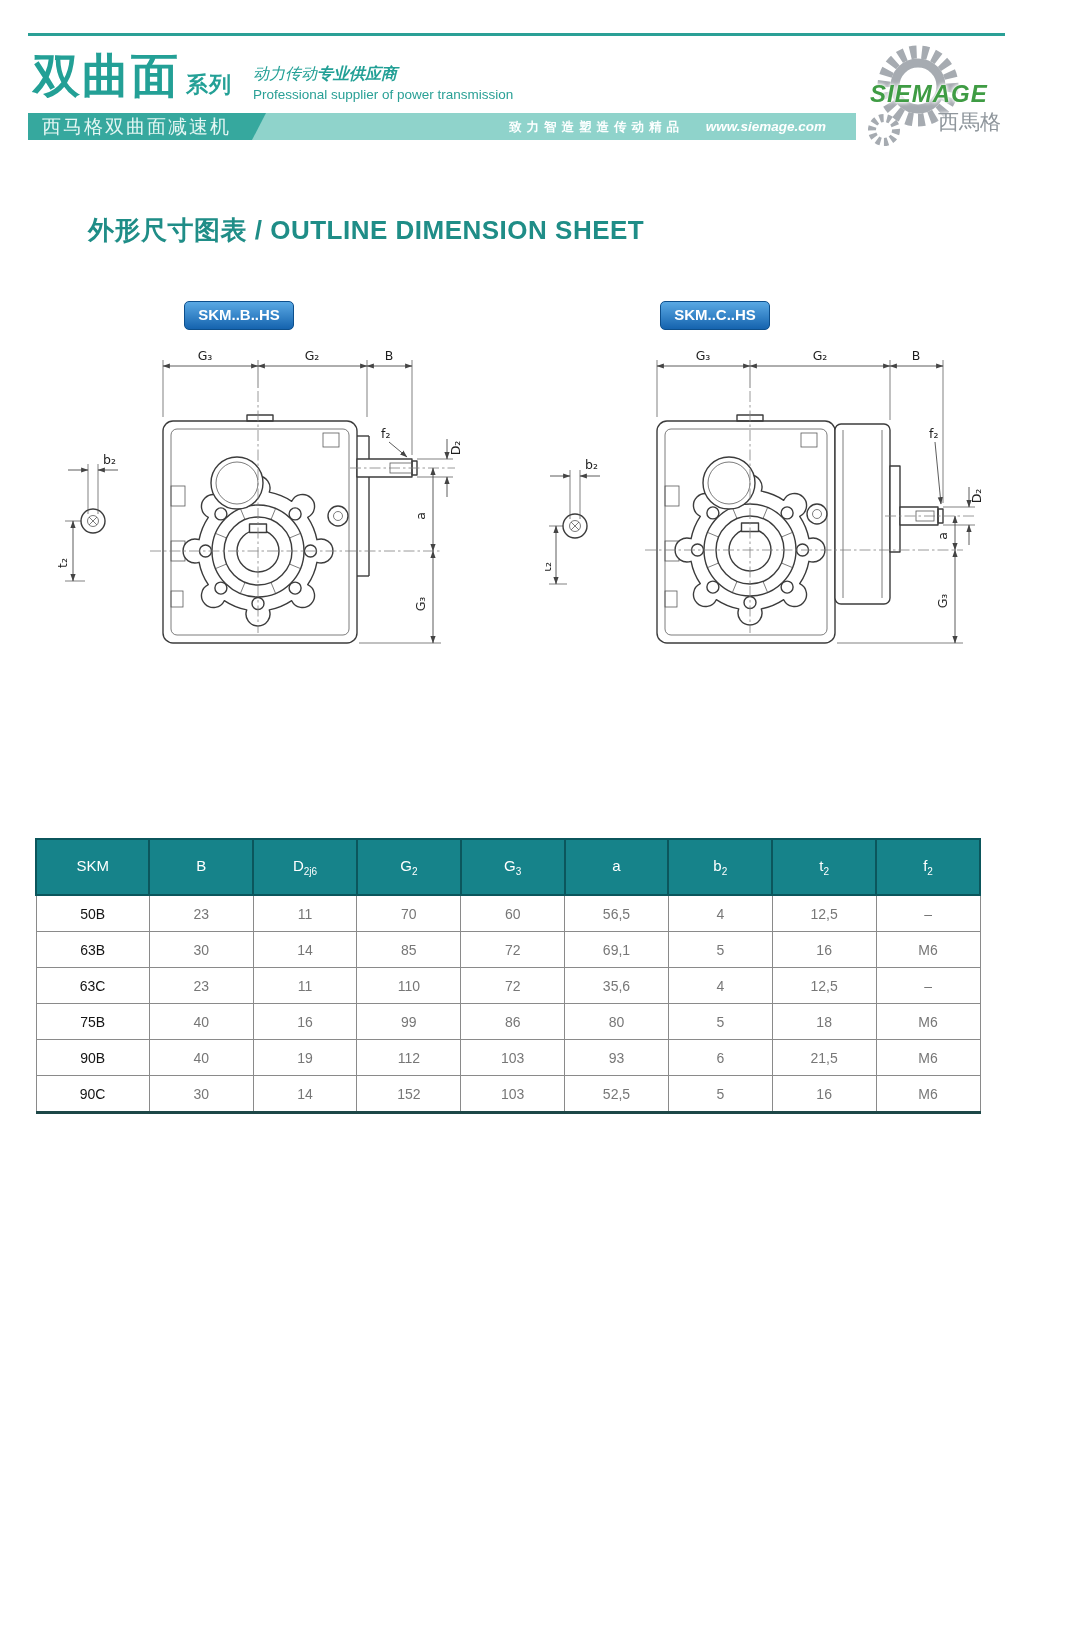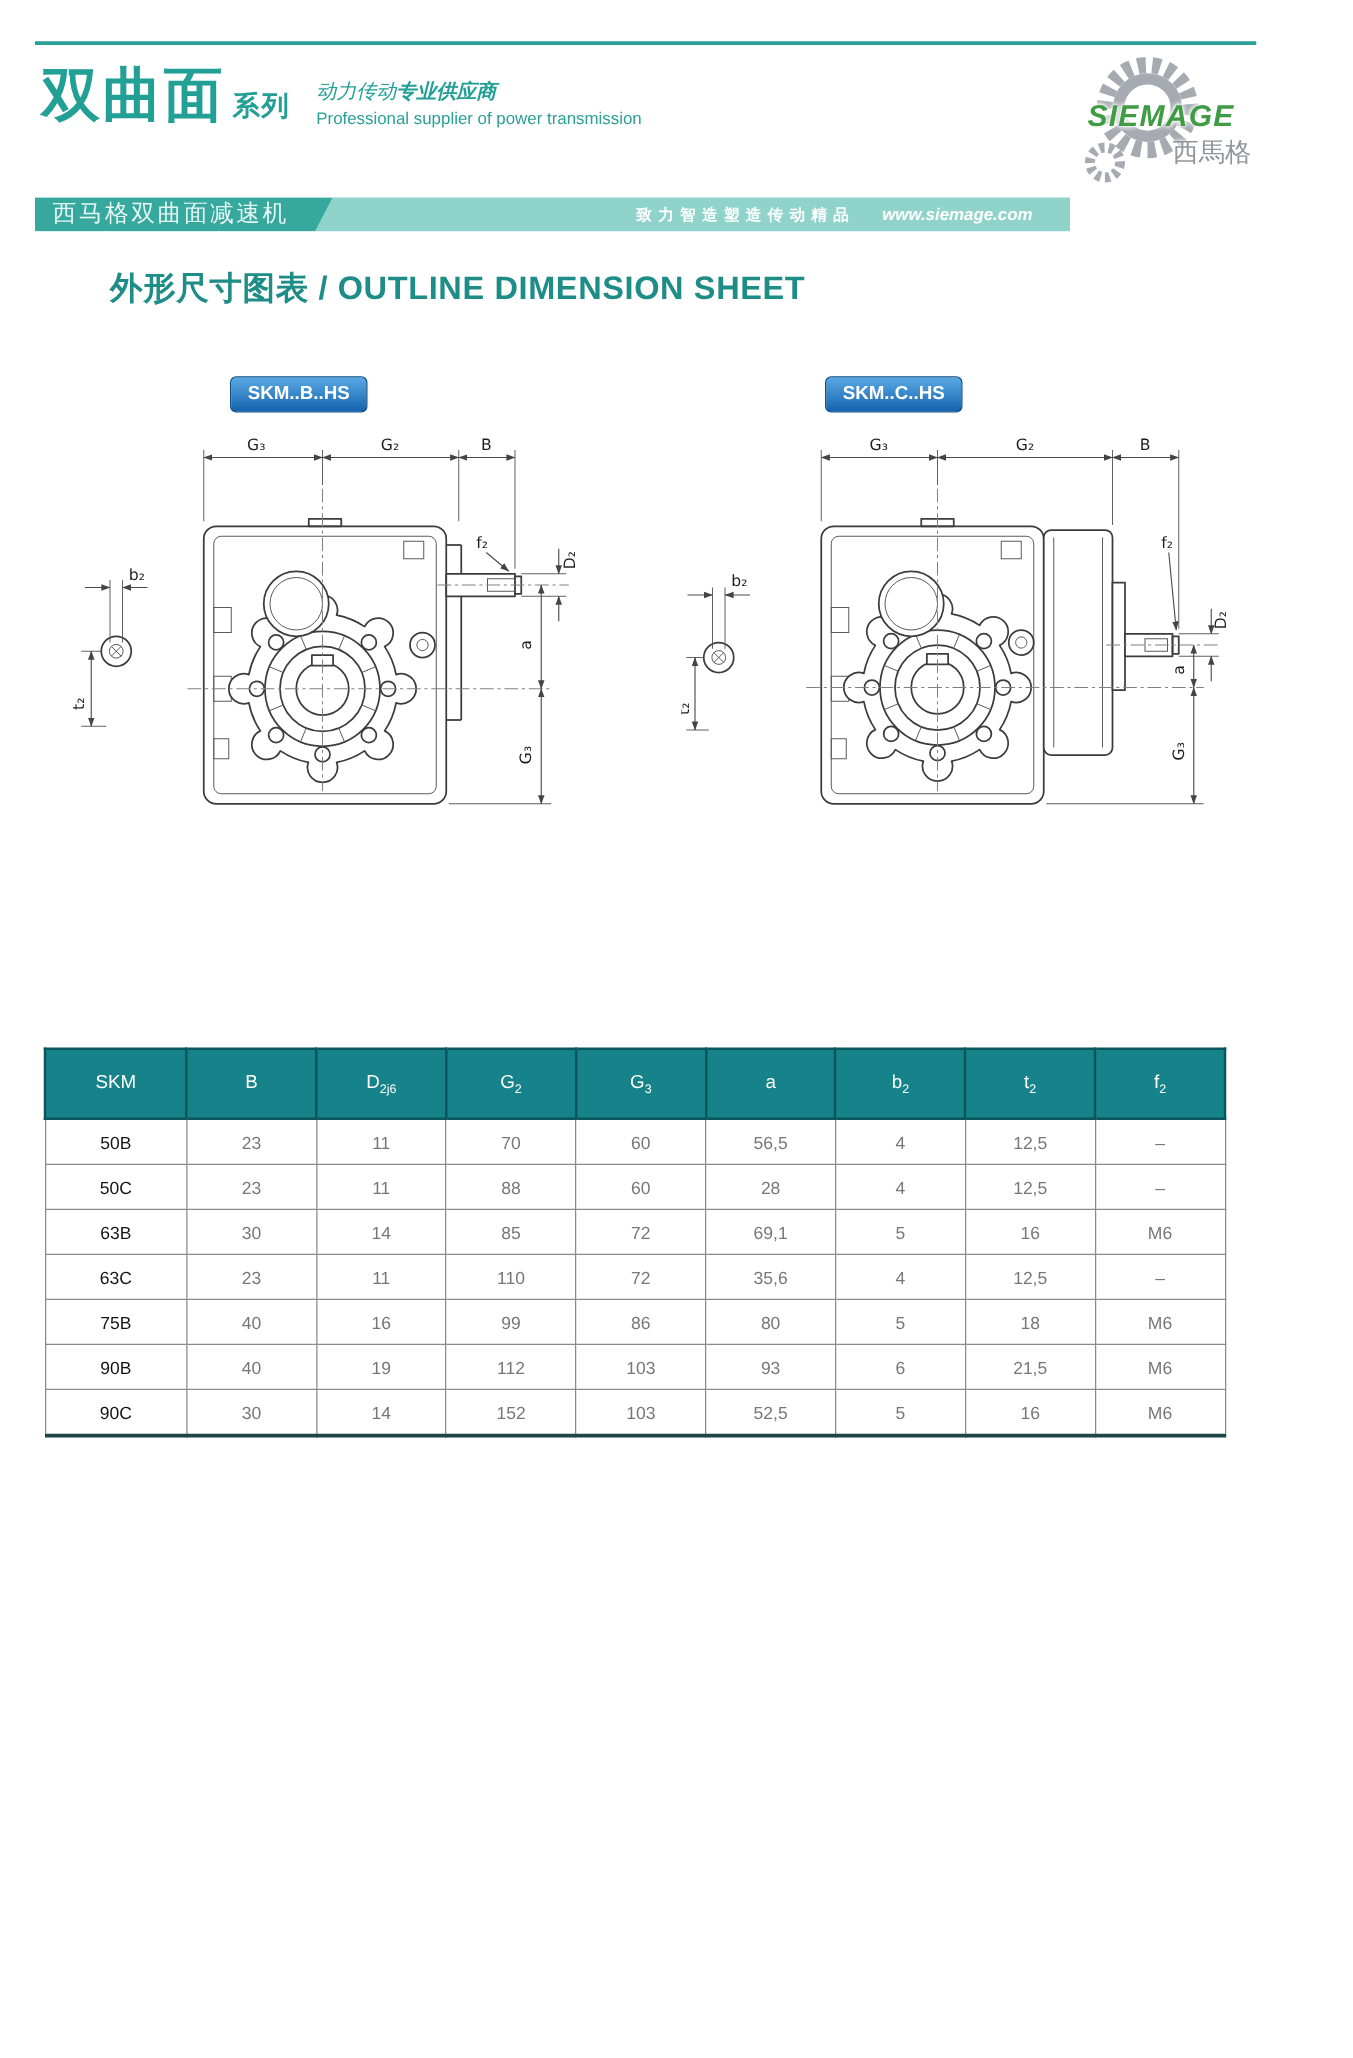--- a/index.html
+++ b/index.html
@@ -10,21 +10,21 @@
   .top-rule{position:absolute;left:28px;top:33px;width:977px;height:3px;background:#2aa096;}
 
   
   .series-title{position:absolute;left:33px;top:52px;color:#23a096;font-weight:bold;
     font-size:47px;letter-spacing:2px;line-height:1;}
   .series-suffix{font-size:22px;letter-spacing:1px;margin-left:6px;}
   .tagline{position:absolute;left:253px;top:64px;color:#23a096;font-size:16px;line-height:1.3;font-style:italic;}
   .tagline .cn-bold{font-weight:bold;}
   .tagline-en{position:absolute;left:253px;top:87px;color:#2aa096;font-size:13.5px;}
 
-  .band{position:absolute;left:28px;top:113px;width:828px;height:27px;background:#8fd3cb;margin-top:45px;}
+  .band{position:absolute;left:28px;top:113px;width:828px;height:27px;background:#8fd3cb;}
   .band-left{position:absolute;left:0;top:0;width:238px;height:27px;background:#36a89e;
     clip-path:polygon(0 0,100% 0,calc(100% - 14px) 100%,0 100%);
     color:#e4f6f3;font-size:19px;line-height:27px;padding-left:14px;box-sizing:border-box;
     font-family:"Liberation Serif",serif;letter-spacing:2px;}
   .band-slogan{position:absolute;right:172px;top:0;height:27px;line-height:28px;color:#fdffff;
     font-size:12.5px;font-weight:bold;letter-spacing:5px;}
   .band-url{position:absolute;right:30px;top:0;height:27px;line-height:28px;color:#ffffff;
     font-size:13.5px;font-weight:bold;font-style:italic;}
 
   .logo{position:absolute;left:822px;top:40px;width:200px;height:110px;}
@@ -340,31 +340,20 @@
           <td>23</td>
           <td>11</td>
           <td>70</td>
           <td>60</td>
           <td>56,5</td>
           <td>4</td>
           <td>12,5</td>
           <td>–</td>
         </tr>
         <tr>
-          <td class="model">50C</td>
-          <td>23</td>
-          <td>11</td>
-          <td>88</td>
-          <td>60</td>
-          <td>28</td>
-          <td>4</td>
-          <td>12,5</td>
-          <td>–</td>
-        </tr>
-        <tr>
           <td class="model">63B</td>
           <td>30</td>
           <td>14</td>
           <td>85</td>
           <td>72</td>
           <td>69,1</td>
           <td>5</td>
           <td>16</td>
           <td>M6</td>
         </tr>

